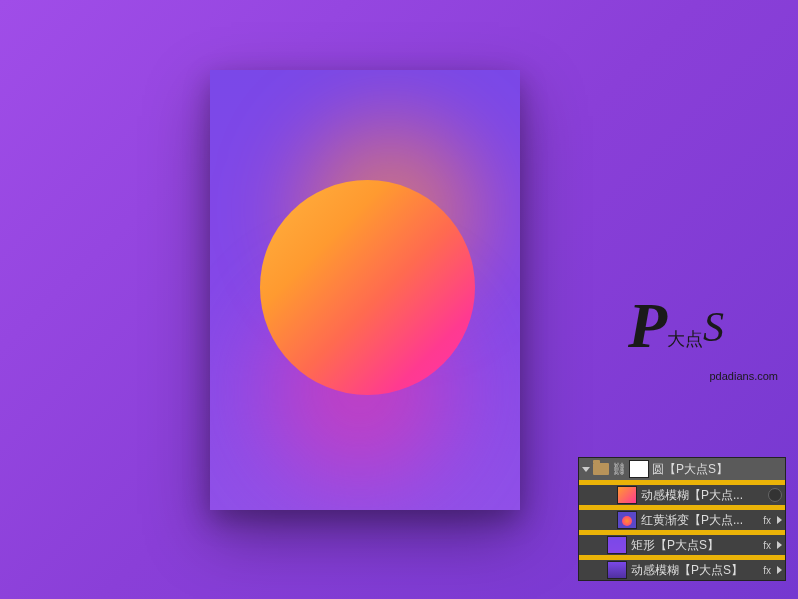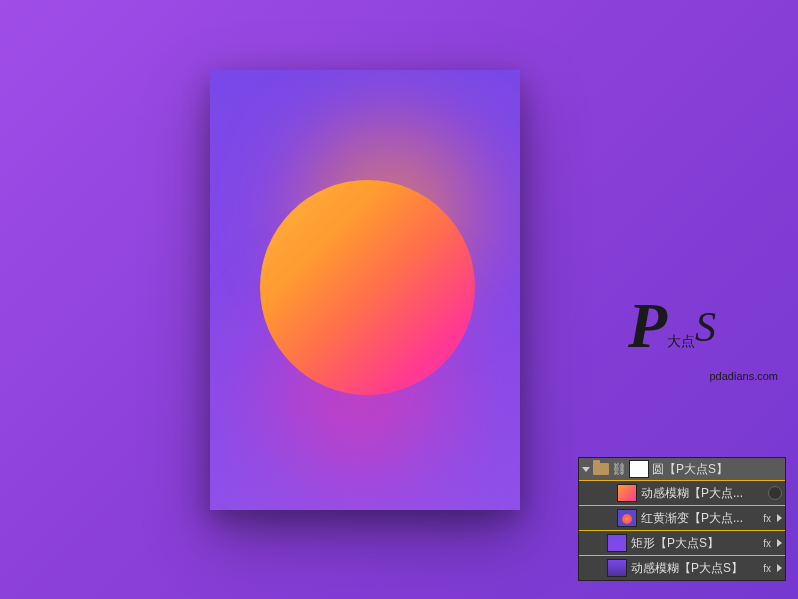--- a/index.html
+++ b/index.html
@@ -59,21 +59,21 @@
       display: inline-block;
       line-height: 0.8;
     }
     .watermark .s-small {
       font-size: 42px;
       font-style: italic;
       display: inline-block;
       vertical-align: bottom;
     }
     .watermark .dots {
-      font-size: 14px;
+      font-size: 18px;
       display: inline-block;
       vertical-align: bottom;
     }
     .watermark .url {
       font-size: 11px;
       font-family: Arial, sans-serif;
       font-style: normal;
       position: absolute;
       right: 0;
       bottom: -12px;
@@ -95,21 +95,21 @@
       height: 22px;
       background: #5a5a5a;
       padding: 0 3px;
       gap: 3px;
     }
     .layer-row {
       display: flex;
       align-items: center;
       height: 25px;
       background: #414141;
-      border-top: 1px solid #eab308;
+      border-top: 5px solid #eab308;
       padding: 0 3px 0 28px;
       gap: 4px;
       position: relative;
     }
     .layer-row.indent2 { padding-left: 38px; }
     .thumb {
       width: 20px;
       height: 18px;
       border: 1px solid #222;
       flex-shrink: 0;

